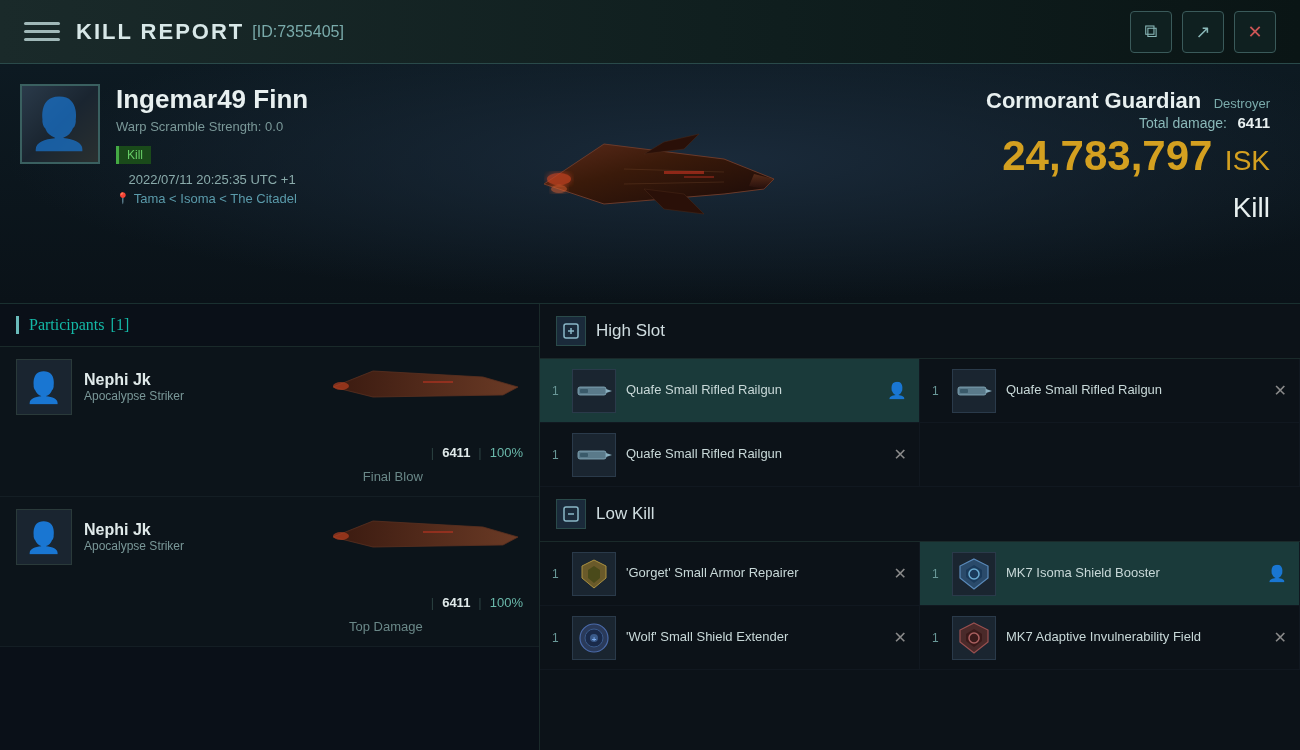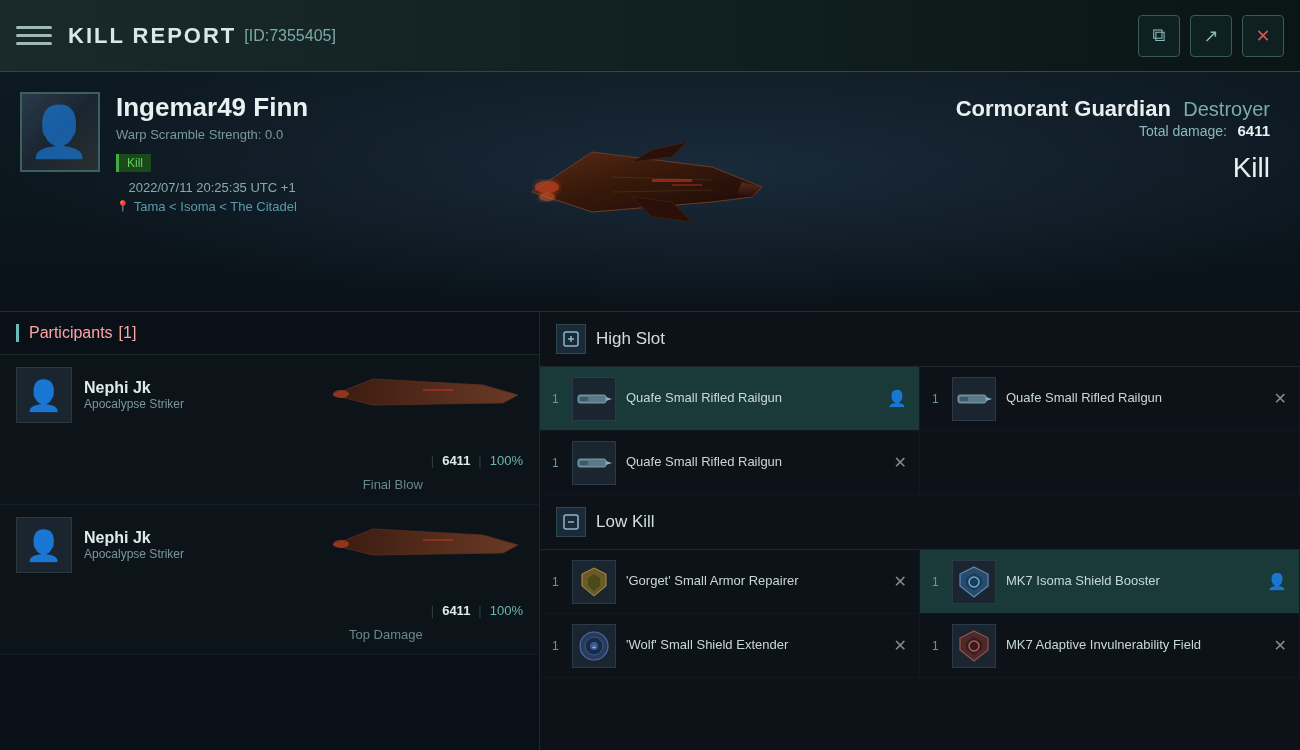--- a/index.html
+++ b/index.html
@@ -11,22 +11,22 @@
       overflow: hidden;
       color: #cdd6e0;
     }
 
     
     .header {
       display: flex;
       align-items: center;
       background: linear-gradient(90deg, #1a2a2a 0%, #0f1e1e 60%, #0a1515 100%);
       border-bottom: 1px solid #2a4a4a;
-      height: 72px;
-      padding: 0 16px;
+      height: 64px;
+      padding: 0 24px;
     }
     .header-menu-icon {
       width: 36px; height: 36px;
       display: flex; flex-direction: column; justify-content: center; gap: 5px;
       cursor: pointer; margin-right: 16px;
     }
     .header-menu-icon span {
       display: block; height: 3px; background: #a0b8b8; border-radius: 2px;
     }
     .header-title {
@@ -153,21 +153,21 @@
       padding: 24px 30px 0 0;
       z-index: 1;
       text-align: right;
     }
     .ship-type-name {
       font-size: 22px;
       font-weight: 700;
       color: #e8f0f0;
     }
     .ship-class {
-      font-size: 20px;
+      font-size: 13px;
       color: #7aabab;
       margin-left: 8px;
       font-weight: 400;
     }
     .total-damage-label {
       font-size: 14px;
       color: #8ab8b8;
       margin-top: 8px;
     }
     .total-damage-value {
@@ -203,23 +203,23 @@
 
     
     .participants-panel {
       width: 540px;
       border-right: 1px solid #1a2a2a;
       overflow-y: auto;
     }
     .section-header {
       padding: 12px 16px;
       font-size: 16px;
-      color: #fca5a5;
+      color: #14b8a6;
       border-bottom: 1px solid #1a2a2a;
-      display: flex; align-items: center; gap: 6px;
+      display: flex; align-items: center; gap: 6px; font-family: Liberation Serif, serif;
     }
     .section-header-bar {
       width: 3px; height: 18px;
       background: #6ababa;
       margin-right: 4px;
     }
     .participant-card {
       display: flex;
       flex-direction: column;
       padding: 12px 16px;
@@ -431,20 +431,24 @@
 
   <div class="stats-section">
     <div>
       <span class="ship-type-name">Cormorant Guardian</span>
       <span class="ship-class">Destroyer</span>
     </div>
     <div>
       <span class="total-damage-label">Total damage:</span>
       <span class="total-damage-value">6411</span>
     </div>
+    <div>
+      <span class="isk-value">24,783,797</span>
+      <span class="isk-label">ISK</span>
+    </div>
     <div class="kill-label">Kill</div>
   </div>
 </div>
 
 <div class="bottom-section">
 
   <div class="participants-panel">
     <div class="section-header">
       <div class="section-header-bar"></div>
       <span>Participants</span>

